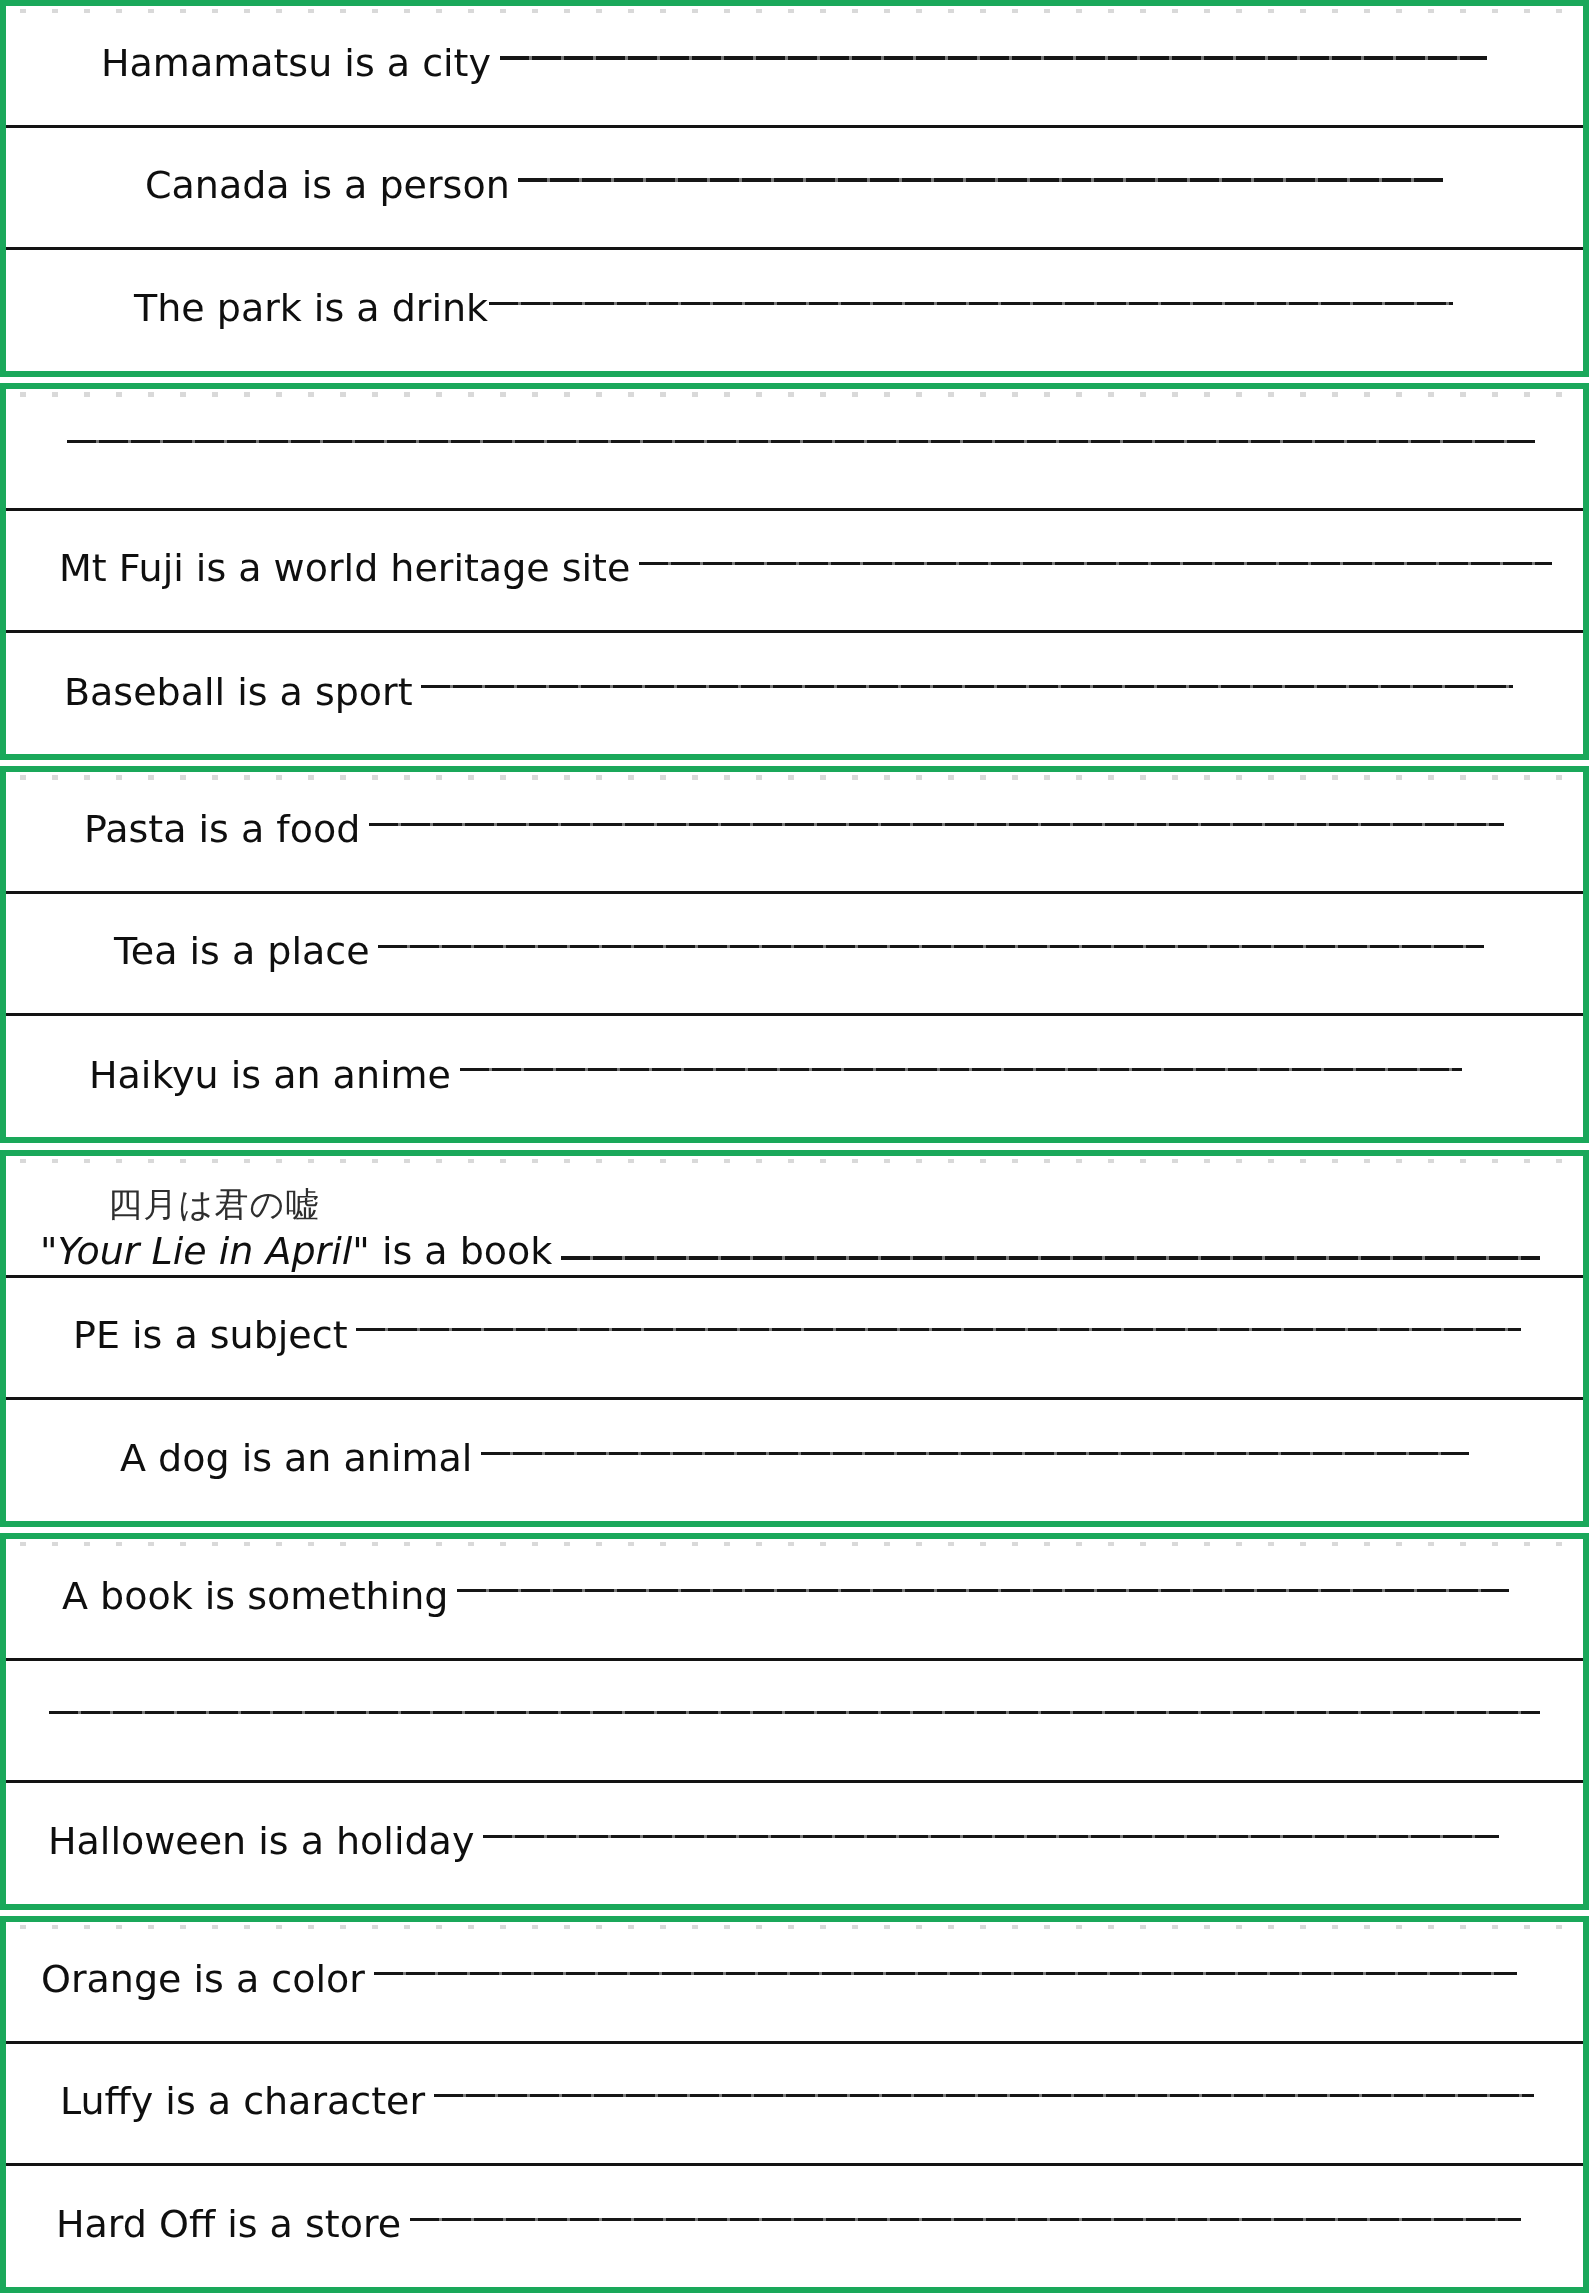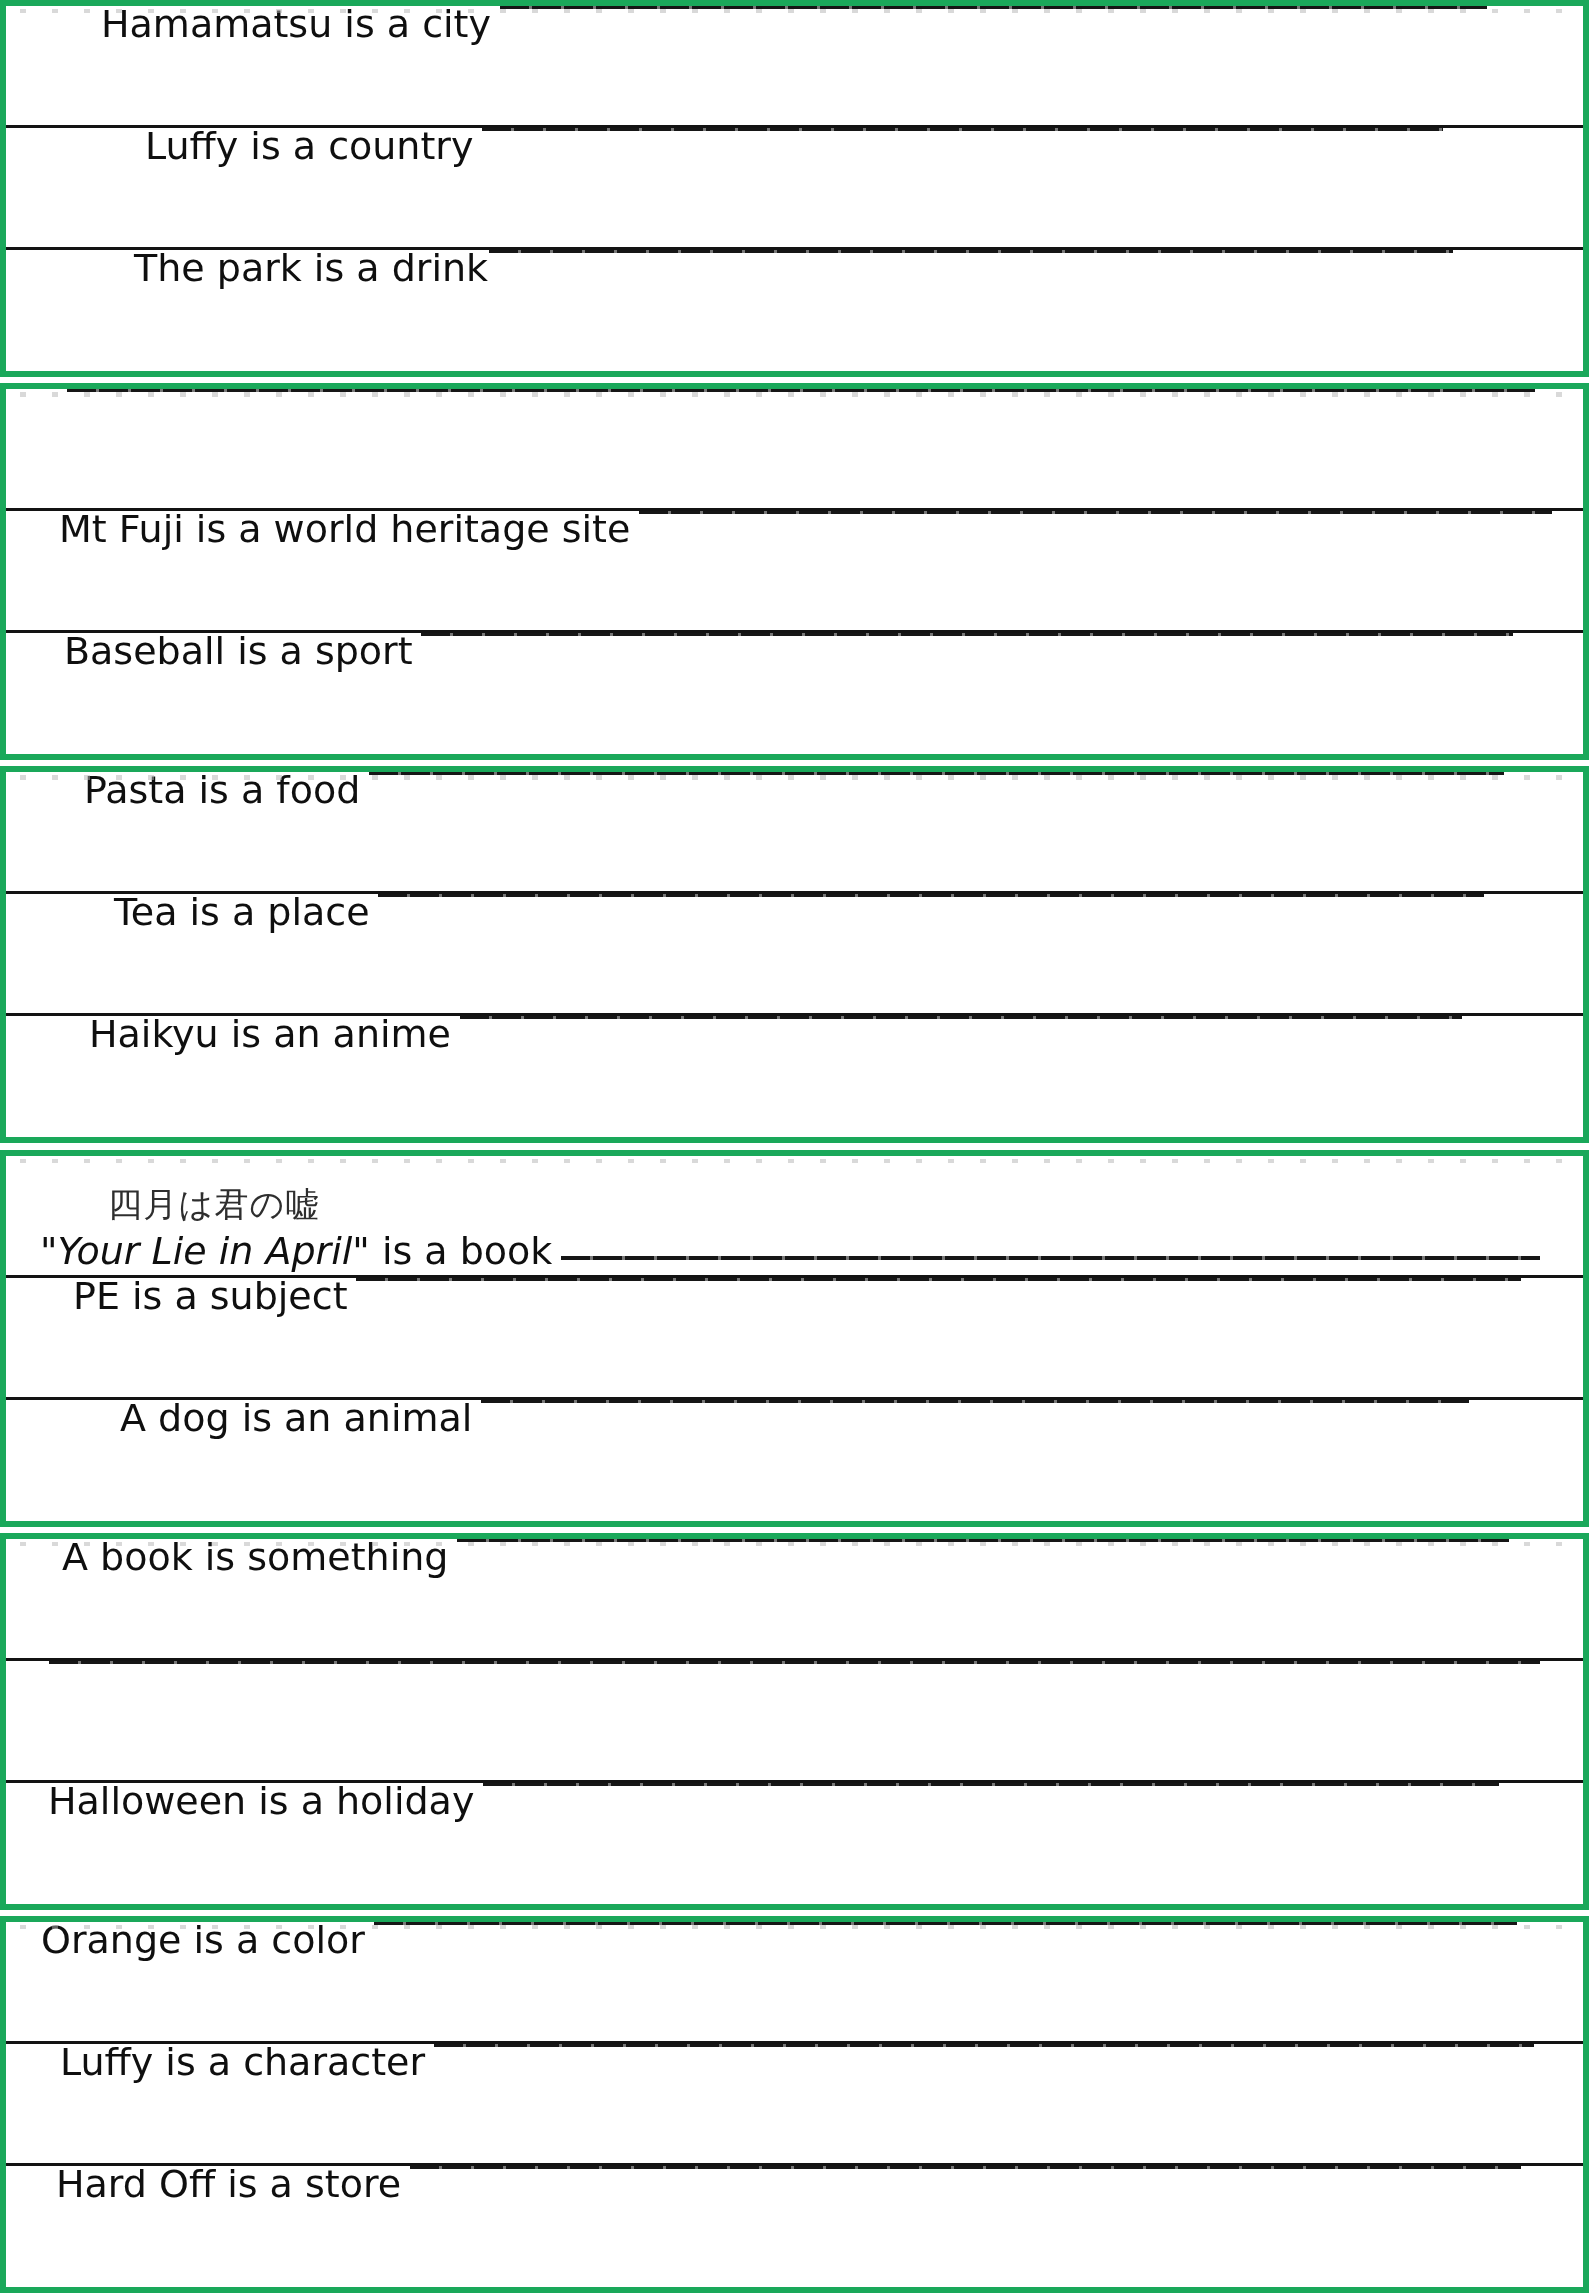--- a/index.html
+++ b/index.html
@@ -24,21 +24,21 @@
     position:absolute;
     top:3.1px;left:13.7px;right:13.7px;height:4.3px;
     background:repeating-linear-gradient(90deg,#b3b3b3 0 5.6px,transparent 5.6px 32px);
     opacity:.5;
     pointer-events:none;
   }
   .row{
     box-sizing:border-box;
     height:122px;
     display:flex;
-    align-items:flex-start;
+    align-items:center;
     padding:0 var(--rgt,74px) 5px var(--ind,62px);
   }
   .row:not(:last-child){border-bottom:3.7px solid #131313;}
   .label{
     font-size:38px;
     line-height:.95;
     color:#0f0f0f;
     white-space:nowrap;
   }
   .label .it{font-style:italic;}
@@ -64,21 +64,21 @@
 
 <div class="page">
 
   <div class="box">
     <div class="artifact"></div>
     <div class="row" style="--ind:95px;--rgt:96px">
       <span class="label">Hamamatsu is a city</span>
       <div class="blank"></div>
     </div>
     <div class="row" style="--ind:139px;--rgt:140px">
-      <span class="label">Luffy is a country</span>
+      <span class="label">Canada is a person</span>
       <div class="blank"></div>
     </div>
     <div class="row tight" style="--ind:128px;--rgt:130px">
       <span class="label">The park is a drink</span>
       <div class="blank"></div>
     </div>
   </div>
 
   <div class="box">
     <div class="artifact"></div>

